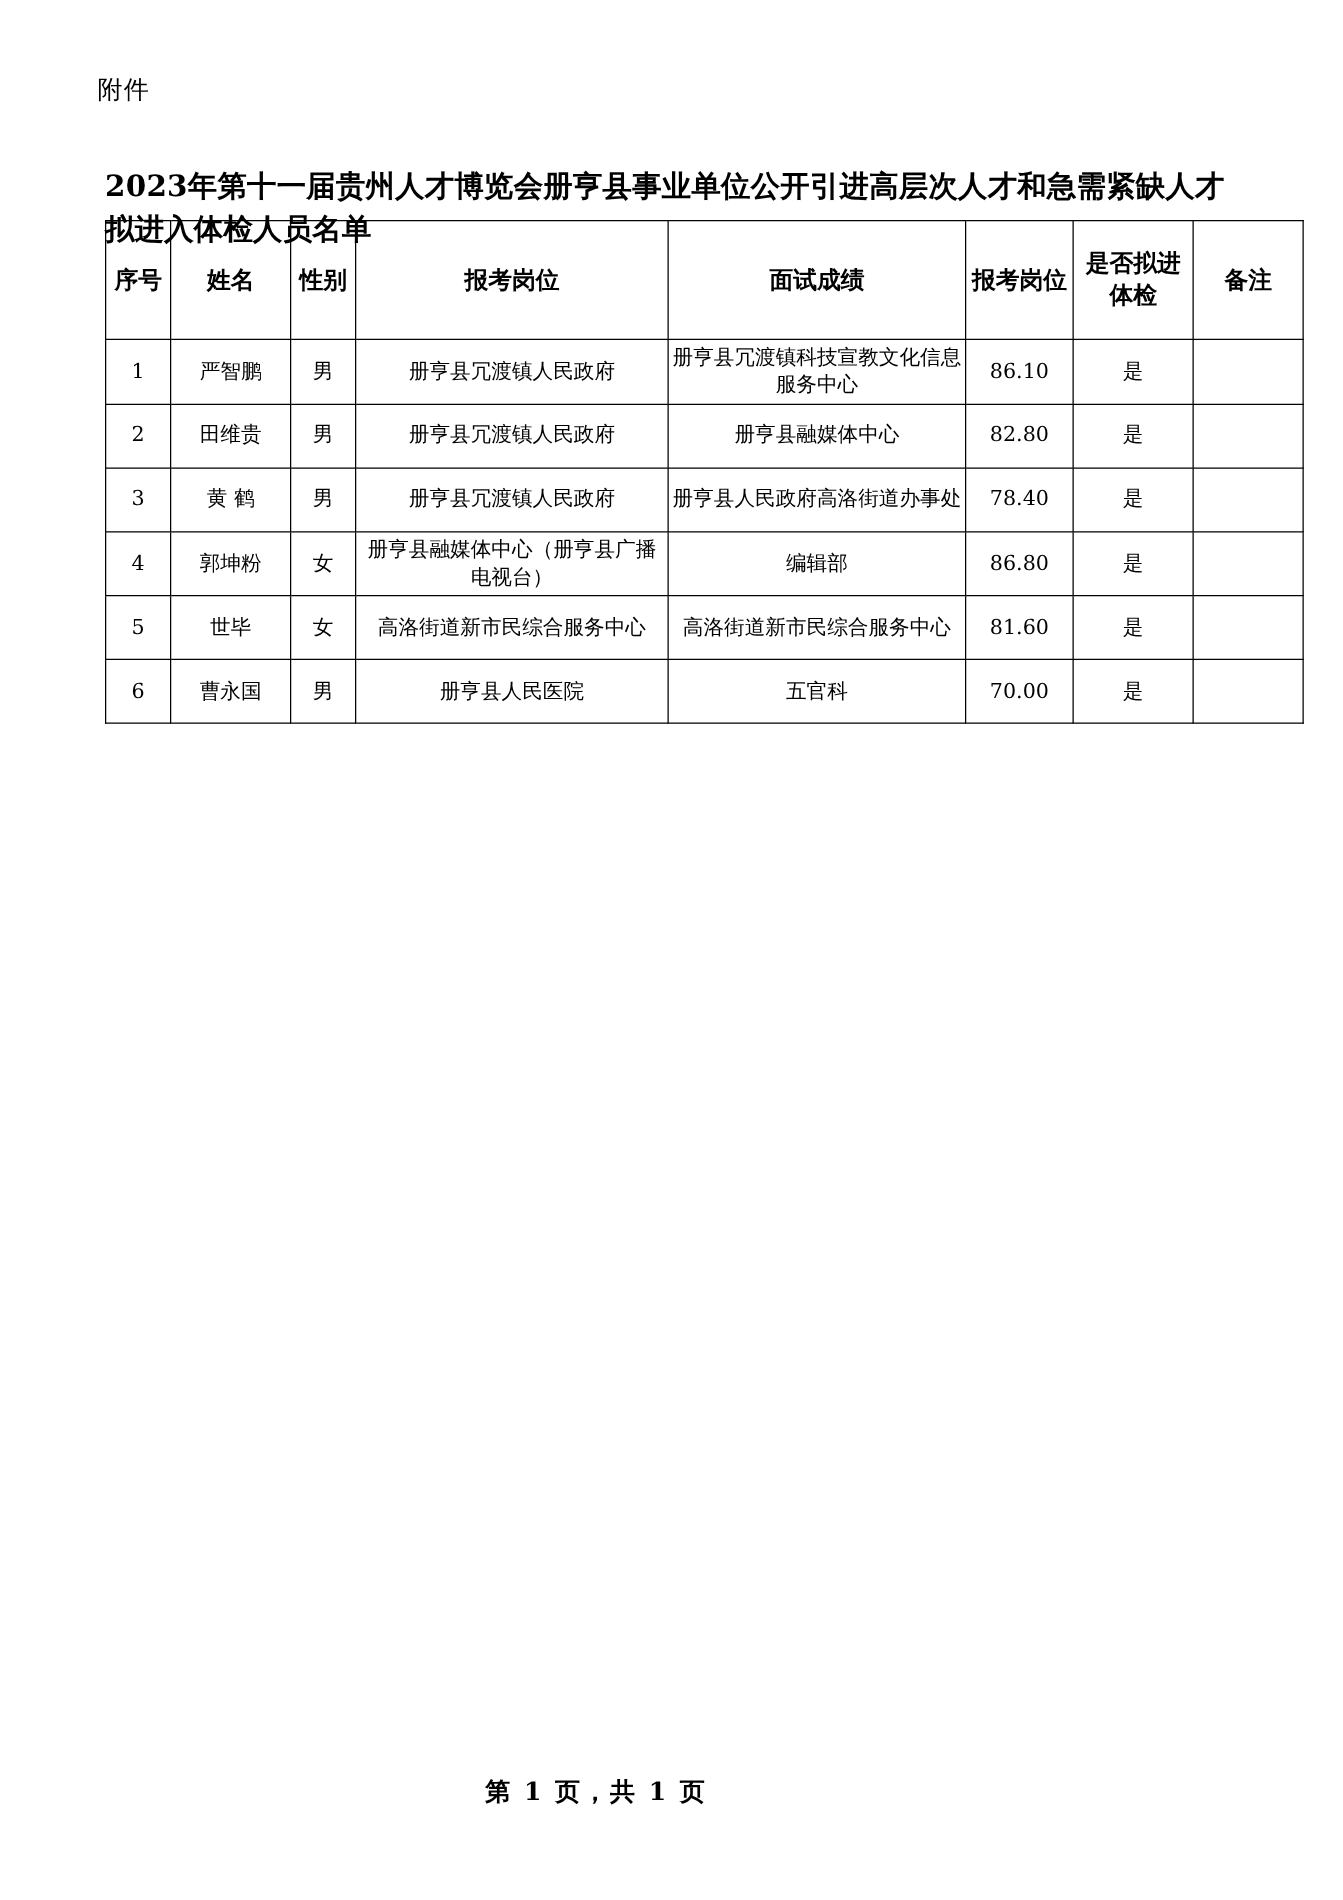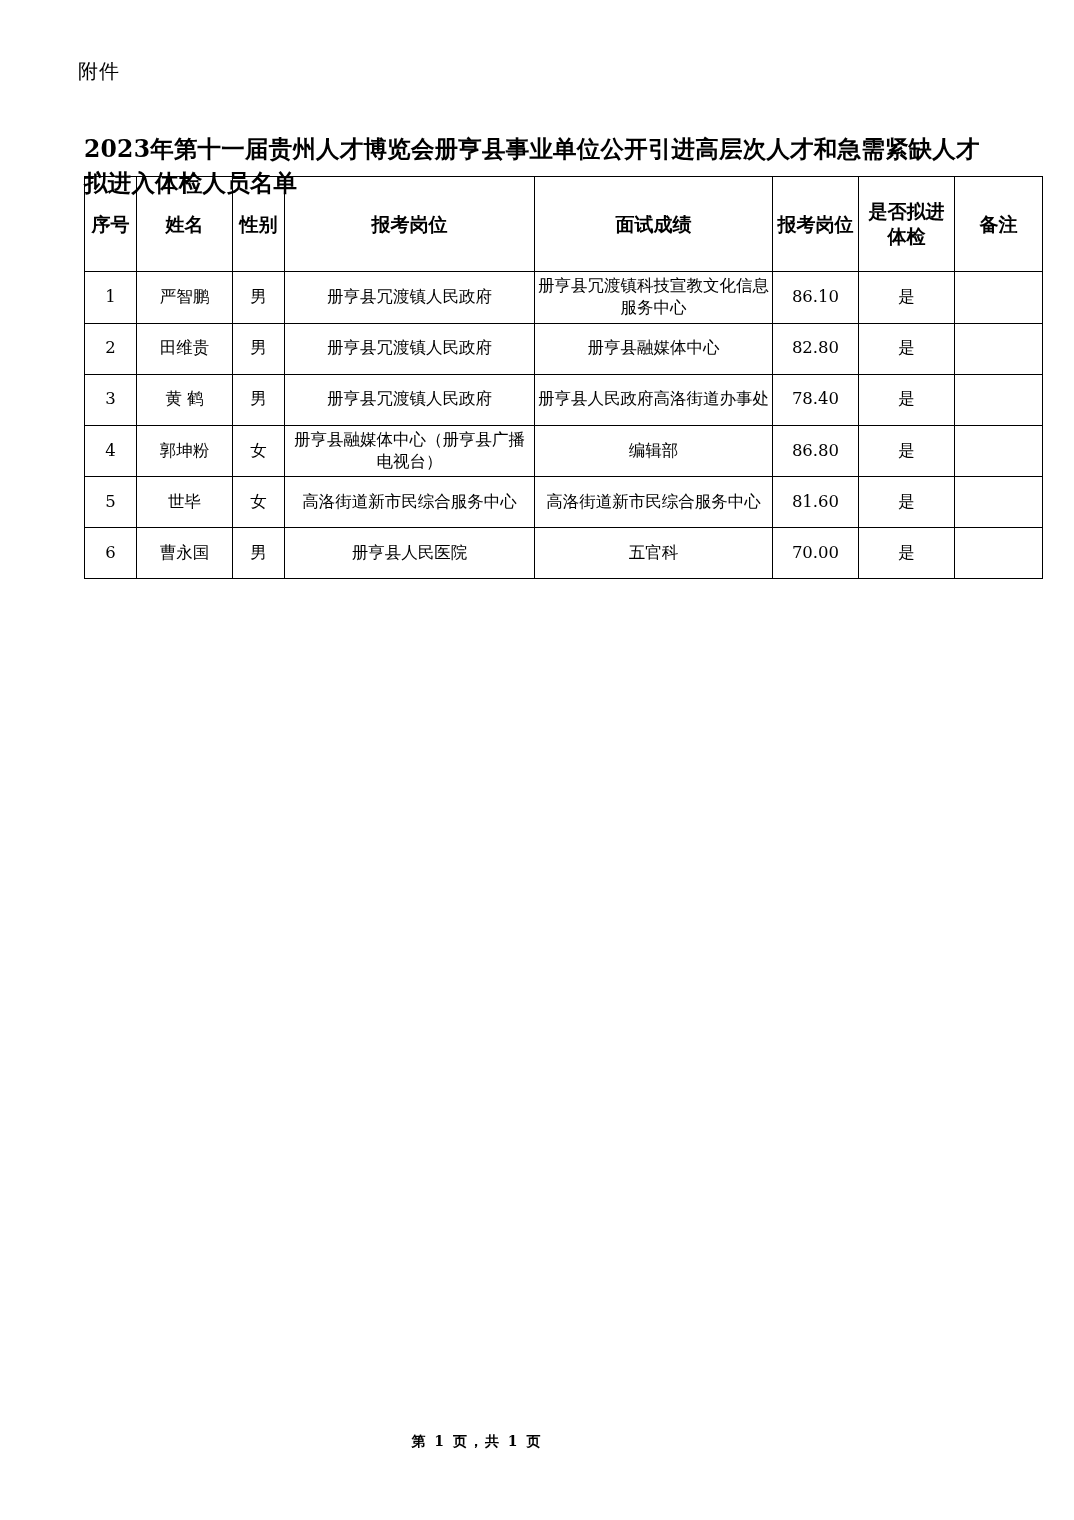--- a/index.html
+++ b/index.html
@@ -82,25 +82,24 @@
   .col-post { width: 238px; }
   .col-score { width: 86px; }
   .col-exam { width: 96px; }
   .col-remark { width: 88px; }
   .footer {
     position: absolute;
     left: 0;
     top: 1420px;
     width: 954px;
     text-align: center;
-    font-size: 14px;
+    font-size: 20px;
     font-weight: bold;
     letter-spacing: 2px;
     font-family: "DejaVu Serif", "Liberation Serif", serif;
-    margin-top: 13px;
   }
 </style>
 </head>
 <body>
 
 <div class="page">
 
   <div class="attach-label">附件</div>
 
   <div class="doc-title">2023年第十一届贵州人才博览会册亨县事业单位公开引进高层次人才和急需紧缺人才拟进入体检人员名单</div>

